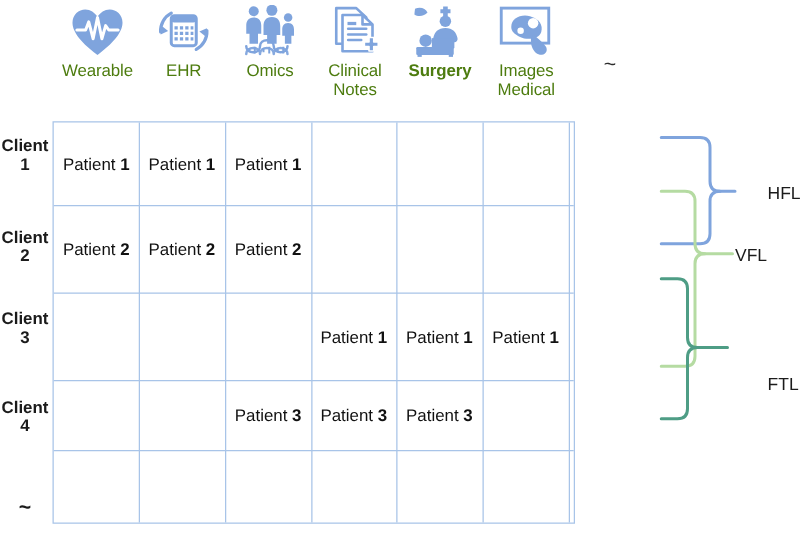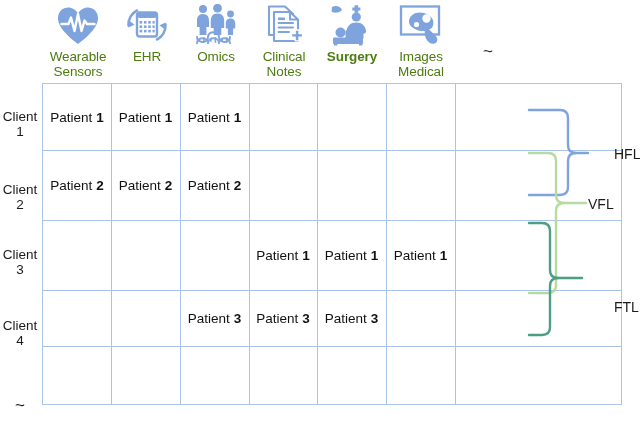--- a/index.html
+++ b/index.html
@@ -42,27 +42,28 @@
   }
 
   
   .row-label{
     position:absolute;
     left:0;width:40px;
     text-align:center;
     font-size:13.5px;
     line-height:15px;
     color:#1b1b1b;
+    font-weight:bold;
   }
 
   
   #grid{
     position:absolute;
-    left:42px;top:83px;
-    width:580px;height:322px;
+    left:42px;top:97px;
+    width:418px;height:322px;
     border:1.4px solid #A8C4E8;
     box-sizing:border-box;
   }
   .vline,.hline{position:absolute;background:#A8C4E8;}
   .vline{top:0;bottom:0;width:1.4px;}
   .hline{left:0;right:0;height:1.4px;}
 
   .cell{
     position:absolute;
     display:flex;align-items:center;justify-content:center;
@@ -89,21 +90,20 @@
 <div id="stage">
 
   <div class="col-head" style="left:39px;top:2px;">
     <div class="col-icon">
       <svg width="44" height="40" viewBox="0 0 44 40" aria-hidden="true">
         <path d="M22 38 C6 26 2 18 2 12 C2 5.5 7 1.5 12.2 1.5 C16.4 1.5 19.8 4 22 7.4 C24.2 4 27.6 1.5 31.8 1.5 C37 1.5 42 5.5 42 12 C42 18 38 26 22 38 Z" fill="#7FA4DD"></path>
         <path d="M5.5 18 H12.5 L15 11.5 L18.5 25 L22 8 L25.5 25 L28.5 14.5 L31 18 H38.5" fill="none" stroke="#ffffff" stroke-width="2.4" stroke-linejoin="round" stroke-linecap="round"></path>
       </svg>
     </div>
     <div class="col-label">Wearable</div>
-    <div class="col-label">Sensors</div>
   </div>
 
   <div class="col-head" style="left:108px;top:2px;">
     <div class="col-icon">
       <svg width="46" height="42" viewBox="0 0 46 42" aria-hidden="true">
         <g fill="none" stroke="#7FA4DD" stroke-width="2.6" stroke-linecap="round">
           <path d="M13 6.5 A16 16 0 0 0 4.5 21.5"></path>
           <path d="M33 35.5 A16 16 0 0 0 41.5 20.5"></path>
         </g>
         <path d="M4.5 16 L4.5 23.5 L10.5 20.8 Z" fill="#7FA4DD"></path>

